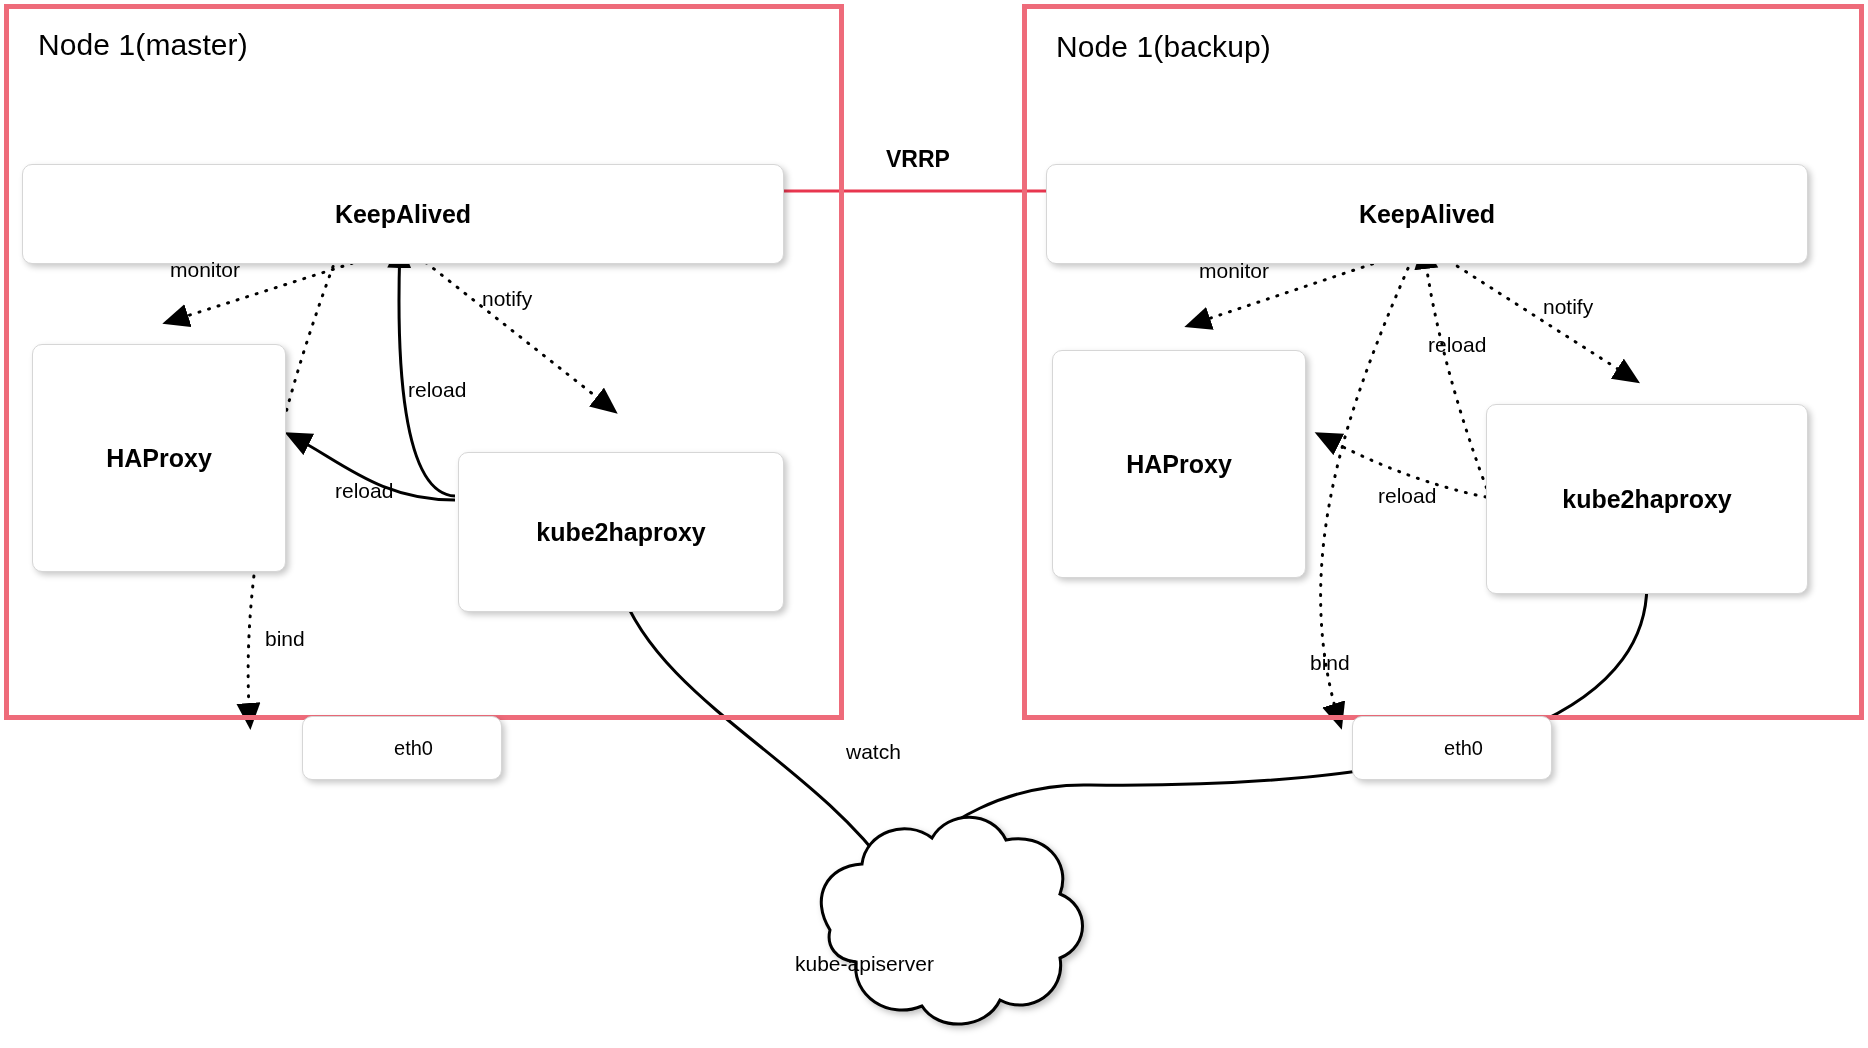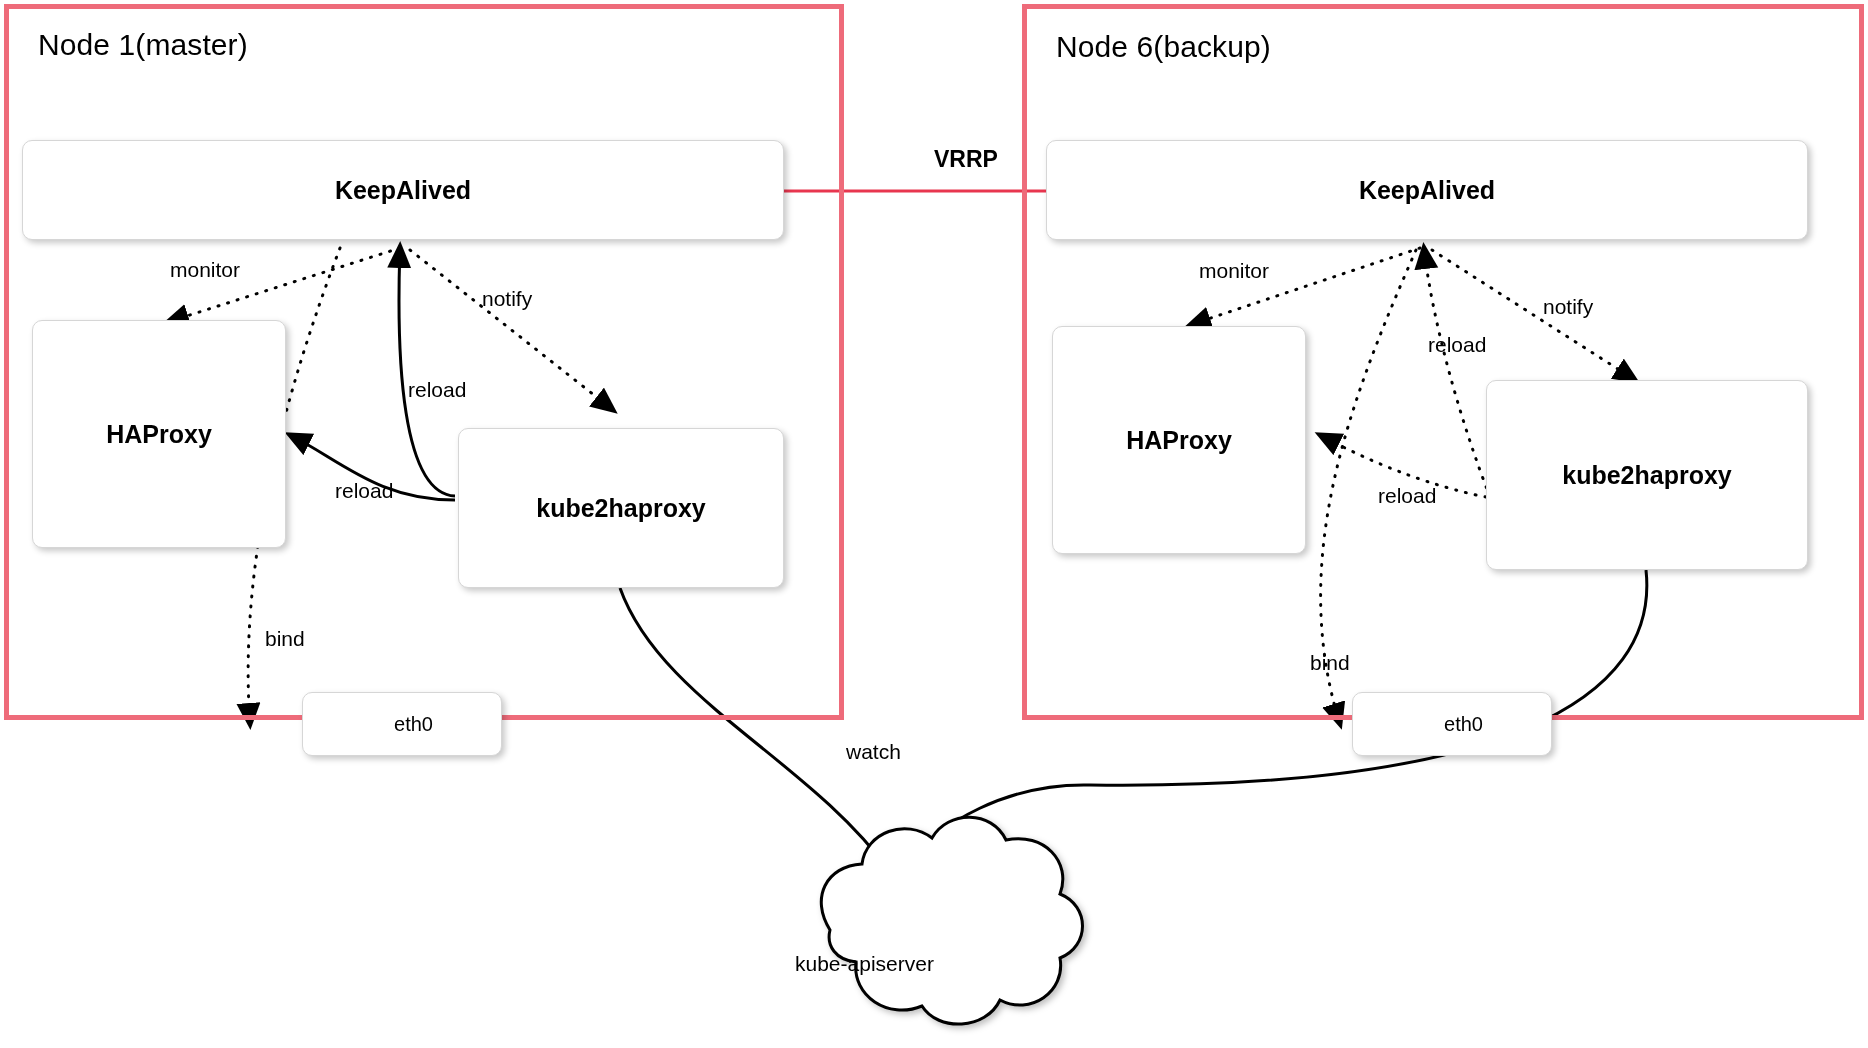--- a/index.html
+++ b/index.html
@@ -49,20 +49,21 @@
     box-sizing: border-box;
     background: #ffffff;
     border: 1px solid #d6d6d6;
     border-radius: 10px;
     box-shadow: 3px 3px 6px rgba(0,0,0,0.22);
     display: flex;
     align-items: center;
     justify-content: center;
     text-align: center;
     color: #000000;
+    margin-top: 24px;
   }
   .box.strong {
     font-weight: bold;
     font-size: 25px;
   }
   .box.plain {
     font-weight: normal;
     font-size: 20px;
     padding-left: 23px;
   }
@@ -157,24 +158,24 @@
   <div class="box strong" style="left:458px; top:428px; width:326px; height:160px;">kube2haproxy</div>
 
   <div class="box plain" style="left:302px; top:692px; width:200px; height:64px;">eth0</div>
 
   <div class="edge-label" style="left:170px; top:258px;">monitor</div>
   <div class="edge-label" style="left:482px; top:287px;">notify</div>
   <div class="edge-label" style="left:408px; top:378px;">reload</div>
   <div class="edge-label" style="left:335px; top:479px;">reload</div>
   <div class="edge-label" style="left:265px; top:627px;">bind</div>
 
-  <div class="vrrp-label" style="left:886px; top:146px;margin-left:48px;">VRRP</div>
+  <div class="vrrp-label" style="left:886px; top:146px;">VRRP</div>
 
   <div class="node-frame" style="left:1022px; top:4px; width:842px; height:716px;"></div>
-  <div class="node-title" style="left:1056px; top:30px;">Node 6(backup)</div>
+  <div class="node-title" style="left:1056px; top:30px;">Node 1(backup)</div>
 
   <div class="box strong" style="left:1046px; top:140px; width:762px; height:100px;">KeepAlived</div>
 
   <div class="box strong" style="left:1052px; top:326px; width:254px; height:228px;">HAProxy</div>
 
   <div class="box strong" style="left:1486px; top:380px; width:322px; height:190px;">kube2haproxy</div>
 
   <div class="box plain" style="left:1352px; top:692px; width:200px; height:64px;">eth0</div>
 
   <div class="edge-label" style="left:1199px; top:259px;">monitor</div>

